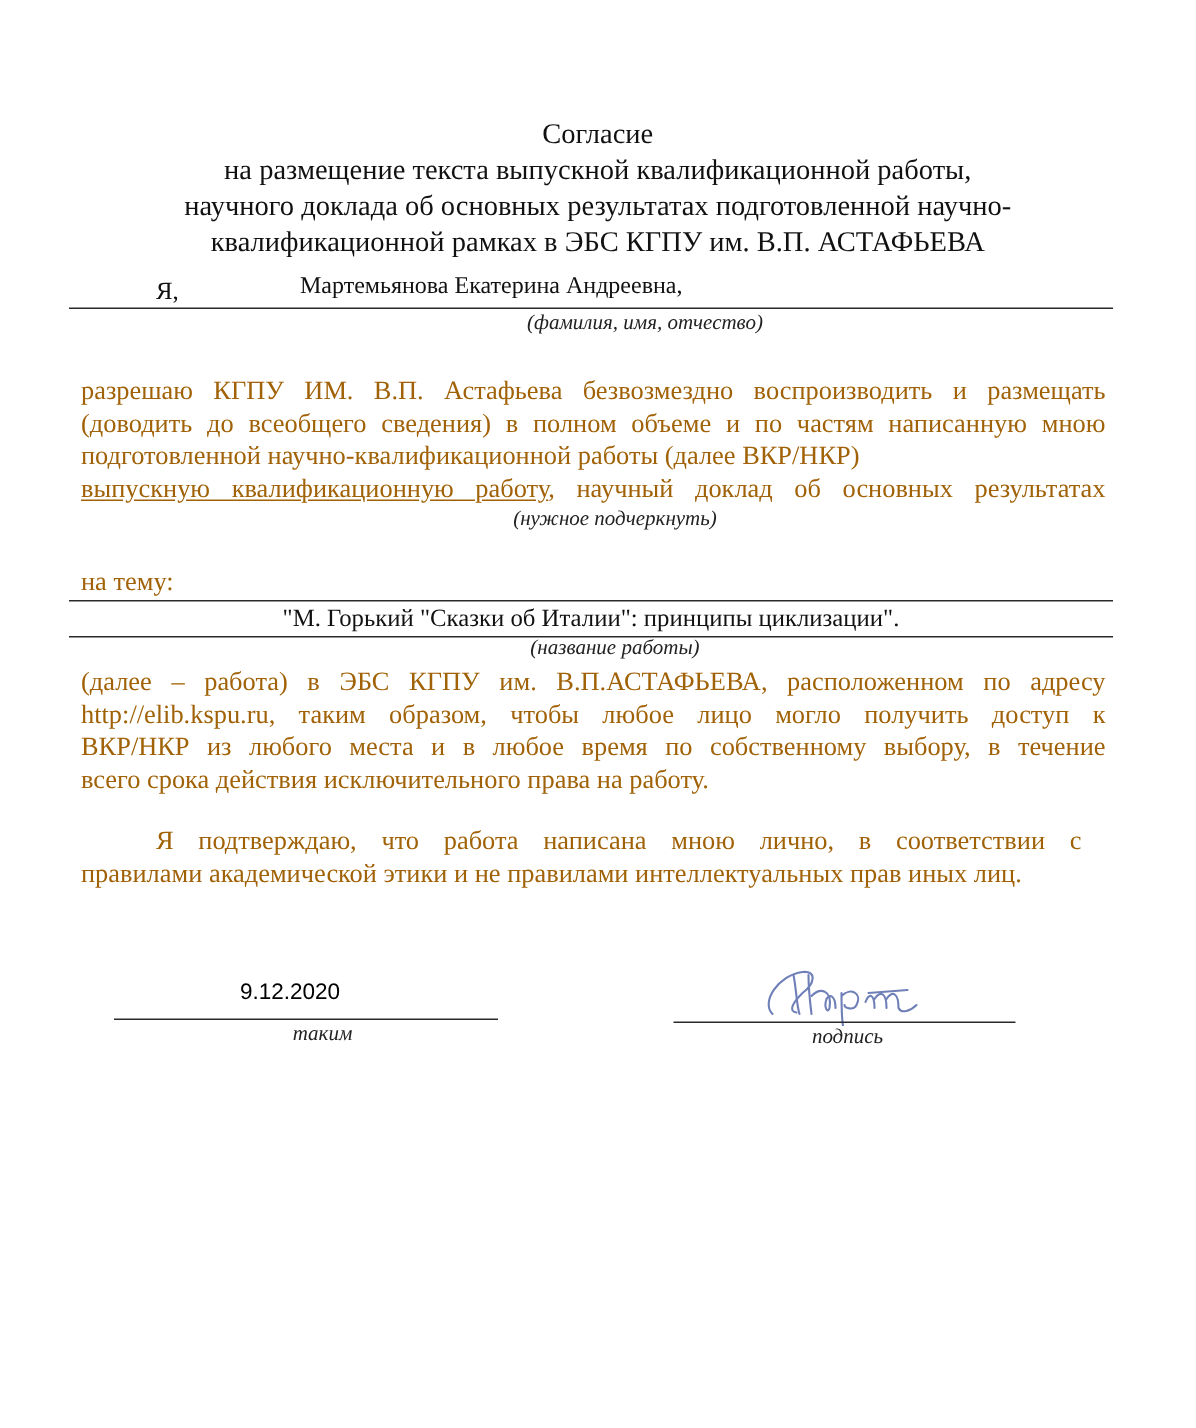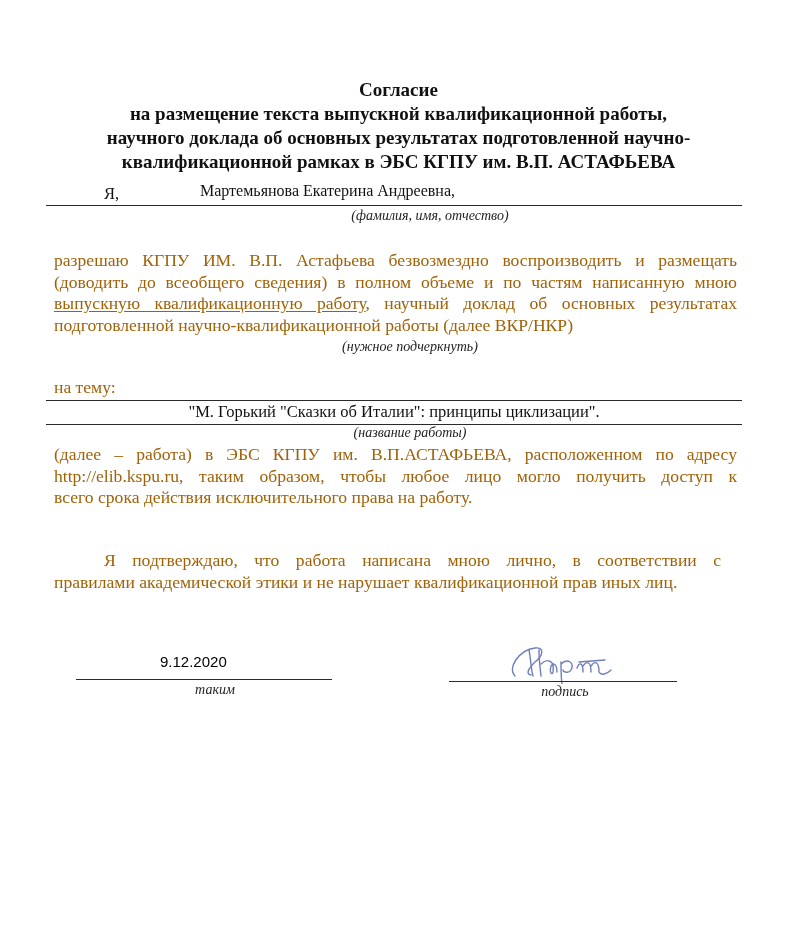--- a/index.html
+++ b/index.html
@@ -1,20 +1,20 @@
 <!DOCTYPE html>
 <html><head>
 <meta charset="utf-8">
 <style>
   html, body { margin: 0; padding: 0; background: #ffffff; }
   body { width: 797px; height: 952px; position: relative; overflow: hidden;
          font-family: "Liberation Serif", "DejaVu Serif", serif; color: #1a1a1a; }
   .abs { position: absolute; }
   .title-block { left: 0; width: 797px; top: 78px; text-align: center;
-                 font-weight: bold; font-size: 19px; line-height: 24px; color: #111; }
+                 font-weight: normal; font-size: 19px; line-height: 24px; color: #111; }
   .title-block div { white-space: nowrap; }
   .line { position: absolute; height: 0; border-top: 1.3px solid #2a2a2a; }
   .caption { font-style: italic; font-size: 14px; color: #222; text-align: center; white-space: nowrap; font-family: Liberation Serif, serif; }
   .body { font-size: 17.6px; line-height: 21.5px; color: #a16207; }
   .justify-line { display: block; text-align: justify; text-align-last: justify; white-space: nowrap; height: 21.5px; }
   .justify-line.last { text-align-last: left; }
   .u { text-decoration: underline; text-underline-offset: 2px; }
   .handwritten-field { font-size: 16.5px; white-space: nowrap; color: #111; }
   .date-value { font-family: "Liberation Sans", "DejaVu Sans", sans-serif; font-size: 15px; color: #000000; }
 </style>
@@ -29,40 +29,41 @@
 </div>
 
 <div class="abs handwritten-field" style="left:104px; top:184px;">Я,</div>
 <div class="abs handwritten-field" style="left:200px; top:182px; font-size:16px;">Мартемьянова Екатерина Андреевна,</div>
 <div class="line" style="left:46px; width:696px; top:205px;"></div>
 <div class="abs caption" style="left:230px; width:400px; top:208px;">(фамилия, имя, отчество)</div>
 
 <div class="abs body" style="left:54px; width:683px; top:250px;">
   <span class="justify-line">разрешаю КГПУ ИМ. В.П. Астафьева безвозмездно воспроизводить и размещать</span>
   <span class="justify-line">(доводить до всеобщего сведения) в полном объеме и по частям написанную мною</span>
+  <span class="justify-line last">подготовленной научно-квалификационной работы (далее ВКР/НКР)</span>
   <span class="justify-line"><span class="u">выпускную квалификационную работу</span><span>, научный доклад об основных результатах</span></span>
-  <span class="justify-line last">подготовленной научно-квалификационной работы (далее ВКР/НКР)</span>
 </div>
 <div class="abs caption" style="left:260px; width:300px; top:339px;">(нужное подчеркнуть)</div>
 
 <div class="abs body" style="left:54px; top:377px;">на тему:</div>
 <div class="line" style="left:46px; width:696px; top:400px;"></div>
 <div class="abs handwritten-field" style="left:46px; width:696px; top:402px; text-align:center; font-size:16.5px;">"М. Горький "Сказки об Италии": принципы циклизации".</div>
 <div class="line" style="left:46px; width:696px; top:424px;"></div>
 <div class="abs caption" style="left:260px; width:300px; top:425px;">(название работы)</div>
 
 <div class="abs body" style="left:54px; width:683px; top:444px;">
   <span class="justify-line">(далее – работа) в  ЭБС КГПУ им. В.П.АСТАФЬЕВА, расположенном по адресу</span>
   <span class="justify-line">http://elib.kspu.ru, таким образом, чтобы любое лицо могло получить доступ к</span>
+  <span class="justify-line">ВКР/НКР из любого места и в любое время по собственному выбору, в течение</span>
   <span class="justify-line last">всего срока действия исключительного права на работу.</span>
 </div>
 
 <div class="abs body" style="left:54px; width:667px; top:550px;">
   <span class="justify-line" style="padding-left:50px;">Я подтверждаю, что работа написана мною лично, в соответствии с</span>
-  <span class="justify-line last">правилами академической этики и не нарушает квалификационной прав иных лиц.</span>
+  <span class="justify-line last">правилами академической этики и не правилами интеллектуальных прав иных лиц.</span>
 </div>
 
 <div class="abs date-value" style="left:160px; top:653px;">9.12.2020</div>
 <div class="line" style="left:76px; width:256px; top:679px;"></div>
 <div class="abs caption" style="left:180px; width:70px; top:682px;">таким</div>
 
 <svg class="abs" style="left:505px; top:642px;" width="120" height="42" viewBox="0 0 120 42">
   <g fill="none" stroke="#6f7fb8" stroke-width="1.4" stroke-linecap="round" stroke-linejoin="round">
     <path d="M10 34 C 2 26, 14 8, 30 6 C 40 5, 38 14, 30 20 C 24 26, 20 32, 26 33"></path>
     <path d="M24 8 C 26 18, 26 28, 28 34"></path>

